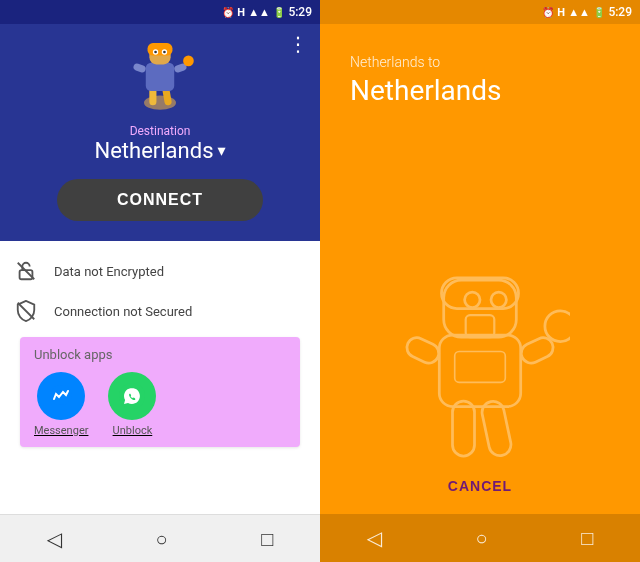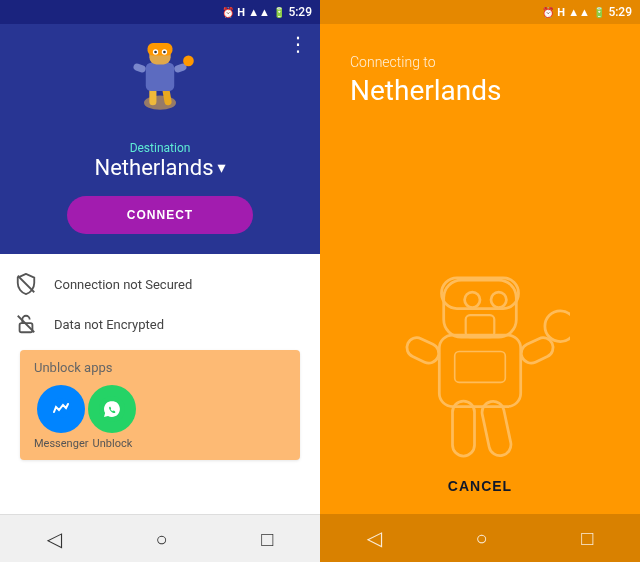--- a/index.html
+++ b/index.html
@@ -46,42 +46,42 @@
     .vpn-hero .menu-dots {
       position: absolute;
       top: 8px;
       right: 12px;
       color: #fff;
       font-size: 20px;
       cursor: pointer;
     }
 
     .destination-label {
-      color: #5eead4;
+      color: #f0abfc;
       font-size: 12px;
-      margin-top: 25px;
+      margin-top: 8px;
     }
 
     .destination-name {
       color: #fff;
       font-size: 22px;
       font-weight: 400;
       display: flex;
       align-items: center;
       gap: 4px;
       cursor: pointer;
     }
 
     .connect-btn {
-      background: #a21caf;
+      background: #404040;
       color: #fff;
       border: none;
       border-radius: 30px;
       padding: 12px 60px;
-      font-size: 12px;
+      font-size: 16px;
       font-weight: 700;
       letter-spacing: 1px;
       margin-top: 16px;
       cursor: pointer;
     }
 
     .status-list {
       background: #fff;
       padding: 16px 12px;
       flex: 1;
@@ -100,36 +100,38 @@
       width: 28px;
       height: 28px;
       display: flex;
       align-items: center;
       justify-content: center;
       font-size: 18px;
       color: #555;
     }
 
     .unblock-section {
-      background: #fdba74;
+      background: #f0abfc;
       border-radius: 4px;
       margin: 0 8px 8px;
       padding: 10px 14px;
       box-shadow: 0 1px 3px rgba(0,0,0,0.1);
     }
 
     .unblock-title {
       font-size: 13px;
       color: #666;
       margin-bottom: 10px;
     }
 
     .app-icons {
       display: flex;
+      gap: 20px;
       align-items: flex-end;
+      text-decoration: underline;
     }
 
     .app-item {
       display: flex;
       flex-direction: column;
       align-items: center;
       gap: 4px;
     }
 
     .app-icon {
@@ -220,21 +222,21 @@
 
     .cancel-area {
       display: flex;
       justify-content: center;
       padding-bottom: 20px;
     }
 
     .cancel-btn {
       background: transparent;
       border: none;
-      color: #0f172a;
+      color: #701a75;
       font-size: 14px;
       font-weight: 700;
       letter-spacing: 1px;
       cursor: pointer;
     }
 
     .nav-bar-right {
       height: 48px;
       background: rgba(0,0,0,0.15);
       display: flex;
@@ -302,38 +304,38 @@
 
     <span class="destination-label">Destination</span>
     <div class="destination-name">
       <span>Netherlands</span>
       <span style="font-size:16px;">▾</span>
     </div>
     <button class="connect-btn">CONNECT</button>
   </div>
 
   <div class="status-list">
-    <div class="status-item">
-      <div class="status-icon">
-        <svg width="22" height="22" viewBox="0 0 24 24">
-          <path d="M12 1L3 5v6c0 5.55 3.84 10.74 9 12 5.16-1.26 9-6.45 9-12V5l-9-4z" fill="none" stroke="#555" stroke-width="2"></path>
-          <line x1="3" y1="3" x2="21" y2="21" stroke="#555" stroke-width="2"></line>
-        </svg>
-      </div>
-      <span>Connection not Secured</span>
-    </div>
     <div class="status-item">
       <div class="status-icon">
         <svg width="22" height="22" viewBox="0 0 24 24">
           <rect x="5" y="11" width="14" height="10" rx="2" fill="none" stroke="#555" stroke-width="2"></rect>
           <path d="M8 11V7a4 4 0 0 1 8 0" fill="none" stroke="#555" stroke-width="2"></path>
           <line x1="3" y1="3" x2="21" y2="21" stroke="#555" stroke-width="2"></line>
         </svg>
       </div>
       <span>Data not Encrypted</span>
+    </div>
+    <div class="status-item">
+      <div class="status-icon">
+        <svg width="22" height="22" viewBox="0 0 24 24">
+          <path d="M12 1L3 5v6c0 5.55 3.84 10.74 9 12 5.16-1.26 9-6.45 9-12V5l-9-4z" fill="none" stroke="#555" stroke-width="2"></path>
+          <line x1="3" y1="3" x2="21" y2="21" stroke="#555" stroke-width="2"></line>
+        </svg>
+      </div>
+      <span>Connection not Secured</span>
     </div>
 
     <div class="unblock-section">
       <div class="unblock-title">Unblock apps</div>
       <div class="app-icons">
 
         <div class="app-item">
           <div class="app-icon messenger-icon">
             <svg width="28" height="28" viewBox="0 0 28 28">
               <ellipse cx="14" cy="13" rx="11" ry="10" fill="#0084ff"></ellipse>
@@ -369,21 +371,21 @@
 
   <div class="status-bar-right">
     <span style="font-size:10px;">⏰</span>
     <span style="font-weight:bold;font-size:11px;">H</span>
     <span style="font-size:11px;">▲▲</span>
     <span style="font-size:10px;">🔋</span>
     <span style="font-weight:500;font-size:12px;">5:29</span>
   </div>
 
   <div class="connecting-content">
-    <span class="connecting-to-label">Connecting to</span>
+    <span class="connecting-to-label">Netherlands to</span>
     <span class="connecting-country">Netherlands</span>
   </div>
 
   <div class="robot-outline-container">
     <svg class="robot-outline-svg" viewBox="0 0 150 200">
 
       <rect x="50" y="130" width="20" height="50" rx="10" fill="none" stroke="#fff" stroke-width="2.5"></rect>
       <rect x="80" y="130" width="20" height="50" rx="10" fill="none" stroke="#fff" stroke-width="2.5" transform="rotate(-12,90,155)"></rect>
 
       <rect x="38" y="70" width="74" height="65" rx="12" fill="none" stroke="#fff" stroke-width="2.5"></rect>

